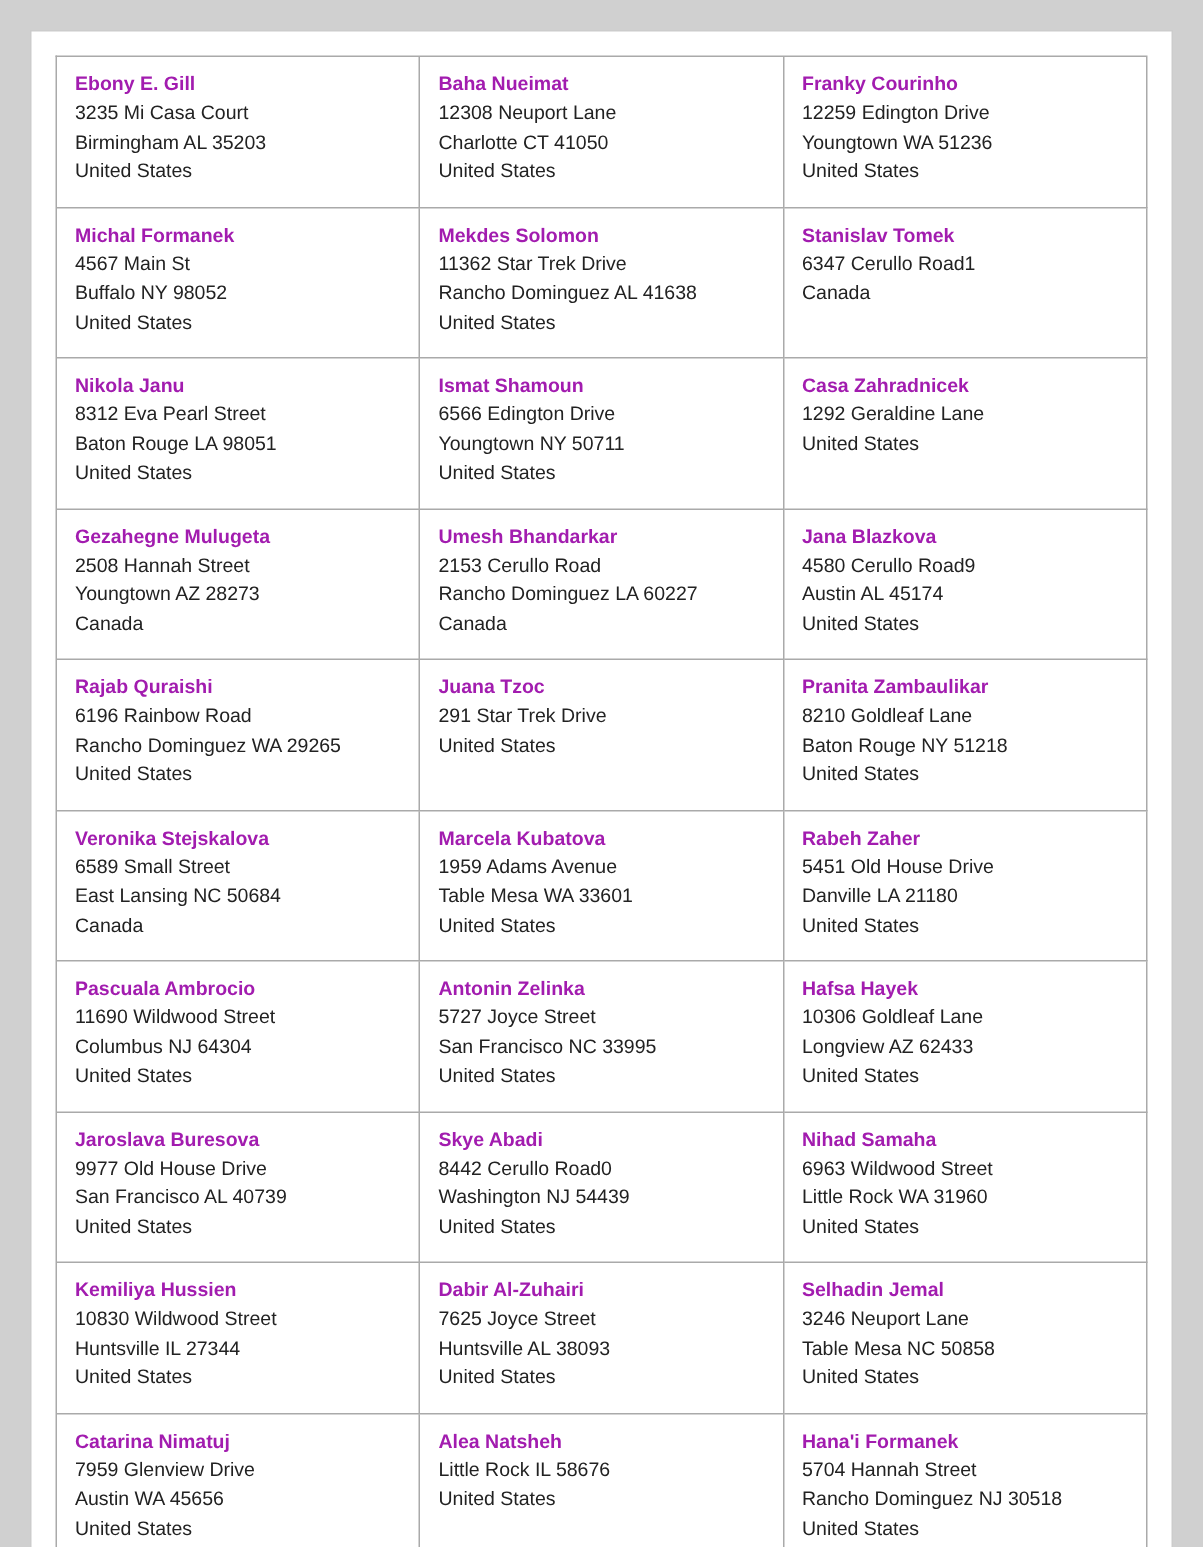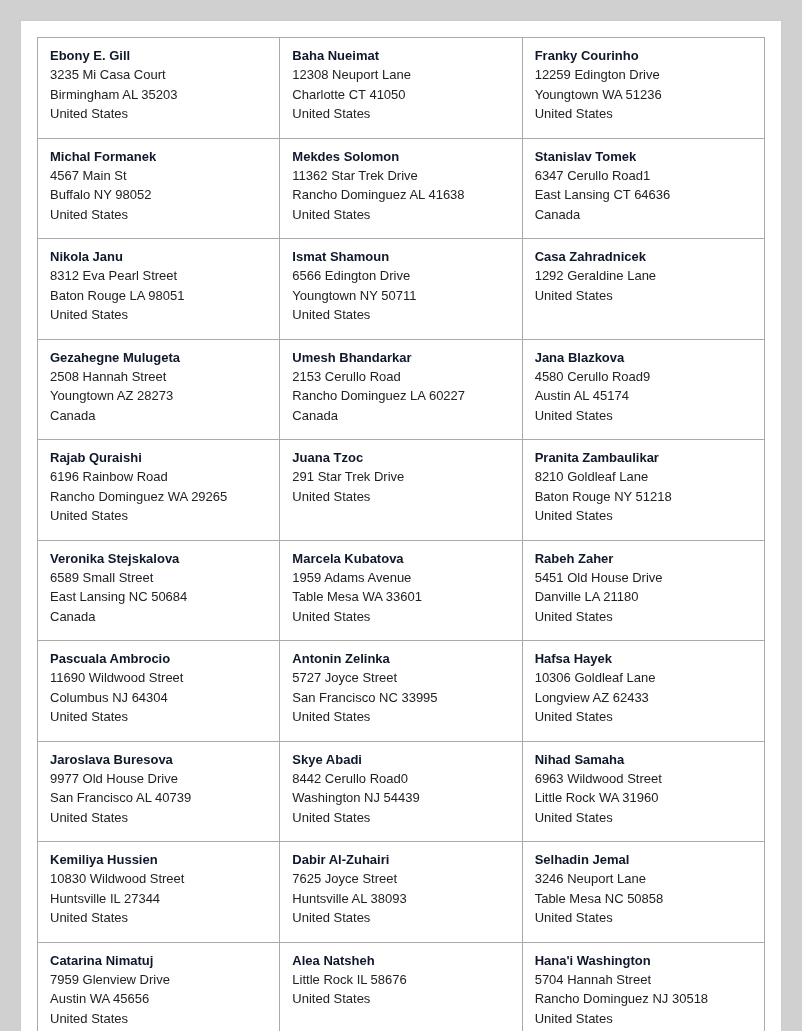--- a/index.html
+++ b/index.html
@@ -26,21 +26,21 @@
       border-left: 1px solid #aaa;
     }
     .cell {
       border-right: 1px solid #aaa;
       border-bottom: 1px solid #aaa;
       padding: 10px 12px 14px 12px;
       min-height: 100px;
     }
     .name {
       font-weight: bold;
-      color: #0f172a;
+      color: #a21caf;
       margin-bottom: 2px;
     }
     .address-line {
       color: #222;
       line-height: 1.5;
     }
   </style>
 </head>
 <body>
 
@@ -72,21 +72,20 @@
       </div>
       <div class="cell">
         <div class="name">Mekdes  Solomon</div>
         <div class="address-line">11362 Star Trek Drive</div>
         <div class="address-line">Rancho Dominguez AL  41638</div>
         <div class="address-line">United States</div>
       </div>
       <div class="cell">
         <div class="name">Stanislav  Tomek</div>
         <div class="address-line">6347 Cerullo Road1</div>
-        <div class="address-line">East Lansing CT  64636</div>
         <div class="address-line">Canada</div>
       </div>
       <div class="cell">
         <div class="name">Nikola  Janu</div>
         <div class="address-line">8312 Eva Pearl Street</div>
         <div class="address-line">Baton Rouge LA  98051</div>
         <div class="address-line">United States</div>
       </div>
       <div class="cell">
         <div class="name">Ismat  Shamoun</div>
@@ -211,19 +210,19 @@
         <div class="address-line">7959 Glenview Drive</div>
         <div class="address-line">Austin WA  45656</div>
         <div class="address-line">United States</div>
       </div>
       <div class="cell">
         <div class="name">Alea  Natsheh</div>
         <div class="address-line">Little Rock IL  58676</div>
         <div class="address-line">United States</div>
       </div>
       <div class="cell">
-        <div class="name">Hana'i  Washington</div>
+        <div class="name">Hana'i  Formanek</div>
         <div class="address-line">5704 Hannah Street</div>
         <div class="address-line">Rancho Dominguez NJ  30518</div>
         <div class="address-line">United States</div>
       </div>
     </div>
 </div>
 
 </body></html>

